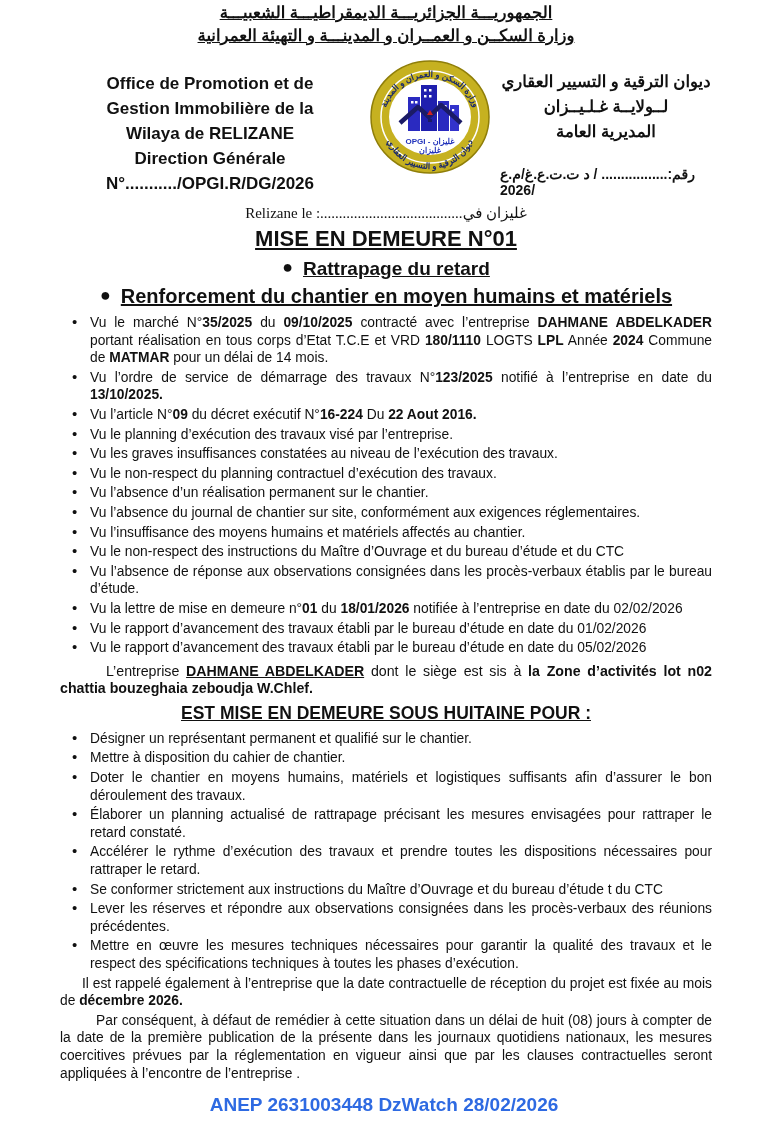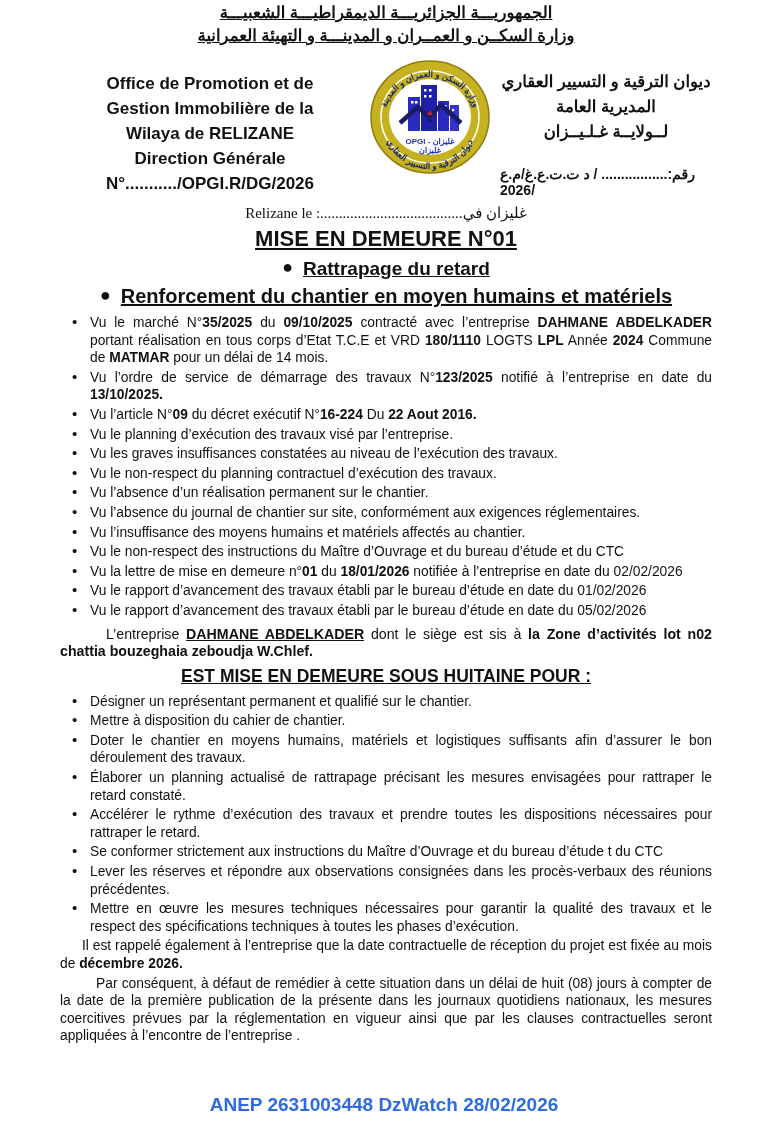--- a/index.html
+++ b/index.html
@@ -107,22 +107,22 @@
           <rect x="60" y="60" width="4" height="3" fill="#1b1b66"></rect>
         </g>
         <text class="logo-opgi" x="62" y="85" text-anchor="middle">OPGI  -  غليزان</text>
         <text class="logo-opgi" x="62" y="94" text-anchor="middle" font-size="6.5">غليزان</text>
       </svg>
     </div>
 
     <div>
       <div class="hdr-right">
           <div>ديوان الترقية و التسيير العقاري</div>
+          <div>لــولايــة غـلـيــزان</div>
           <div>المديرية  العامة</div>
-          <div>لــولايــة غـلـيــزان</div>
         </div>
       <div class="hdr-ref">رقم:................. / د ت.ت.ع.غ/م.ع /2026</div>
     </div>
   </div>
 
   <div class="date-line">Relizane le :......................................غليزان في</div>
 
   <div class="title-main">
     <span>MISE EN DEMEURE N°01</span>
   </div>
@@ -137,20 +137,21 @@
       <div class="vitem"><span>Vu le marché N°</span><span class="b">35/2025</span><span> du </span><span class="b">09/10/2025</span><span> contracté avec l’entreprise </span><span class="b">DAHMANE ABDELKADER</span><span> portant réalisation en tous corps d’Etat T.C.E et VRD </span><span class="b">180/1110</span><span> LOGTS </span><span class="b">LPL</span><span> Année </span><span class="b">2024</span><span> Commune de </span><span class="b">MATMAR</span><span> pour un délai de 14 mois.</span></div>
       <div class="vitem"><span>Vu l’ordre de service de démarrage des travaux N°</span><span class="b">123/2025</span><span> notifié à l’entreprise en date du </span><span class="b">13/10/2025.</span></div>
       <div class="vitem"><span>Vu l’article N°</span><span class="b">09</span><span> du décret exécutif N°</span><span class="b">16-224</span><span> Du </span><span class="b">22 Aout 2016.</span></div>
       <div class="vitem"><span>Vu le planning d’exécution des travaux visé par l’entreprise.</span></div>
       <div class="vitem"><span>Vu les graves insuffisances constatées au niveau de l’exécution des travaux.</span></div>
       <div class="vitem"><span>Vu le non-respect du planning contractuel d’exécution des travaux.</span></div>
       <div class="vitem"><span>Vu l’absence d’un réalisation permanent sur le chantier.</span></div>
       <div class="vitem"><span>Vu l’absence du journal de chantier sur site, conformément aux exigences réglementaires.</span></div>
       <div class="vitem"><span>Vu l’insuffisance des moyens humains et matériels affectés au chantier.</span></div>
       <div class="vitem"><span>Vu le non-respect des instructions du Maître d’Ouvrage et du bureau d’étude et du CTC</span></div>
+      <div class="vitem"><span>Vu l’absence de réponse aux observations consignées dans les procès-verbaux établis par le bureau d’étude.</span></div>
       <div class="vitem"><span>Vu la lettre de mise en demeure n°</span><span class="b">01</span><span> du </span><span class="b">18/01/2026</span><span> notifiée à l’entreprise en date du 02/02/2026</span></div>
       <div class="vitem"><span>Vu le rapport d’avancement des travaux établi par le bureau d’étude en date du 01/02/2026</span></div>
       <div class="vitem"><span>Vu le rapport d’avancement des travaux établi par le bureau d’étude en date du 05/02/2026</span></div>
     </div>
 
   <div class="para para-ent"><span>L’entreprise </span><span class="b u">DAHMANE ABDELKADER</span><span> dont le siège est sis à </span><span class="b">la Zone d’activités lot n02 chattia bouzeghaia zeboudja W.Chlef.</span></div>
 
   <div class="sec-head">
     <span>EST MISE EN DEMEURE SOUS HUITAINE POUR :</span>
   </div>

